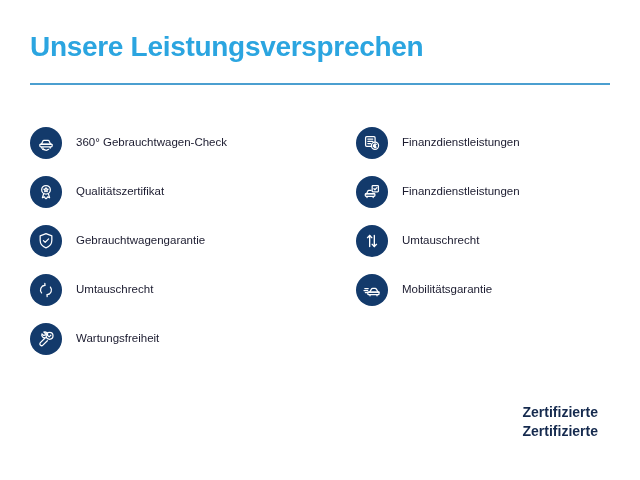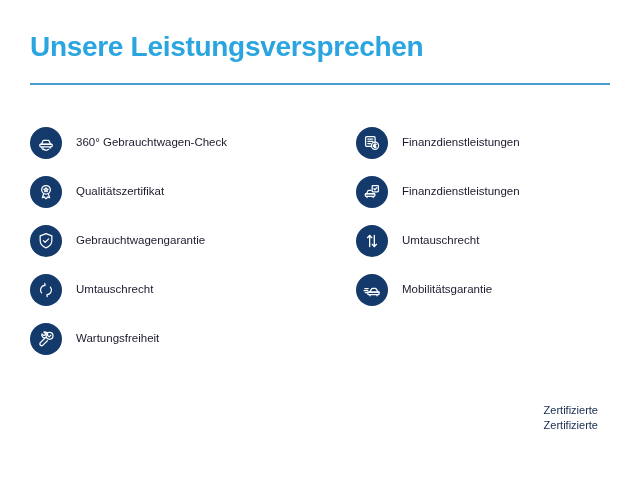--- a/index.html
+++ b/index.html
@@ -78,22 +78,22 @@
     font-size: 11.5px;
     color: #1b1b2f;
     line-height: 1.2;
     white-space: nowrap;
   }
   .footer-note {
     position: absolute;
     right: 42px;
     top: 403px;
     text-align: center;
-    font-size: 11px;
-    font-weight: normal;
+    font-size: 14px;
+    font-weight: bold;
     color: #132murky;
     color: #152a4e;
     line-height: 1.35;
   }
   .footer-note span { display: block; }
 </style>
 </head>
 <body>
 
 <div class="slide">

